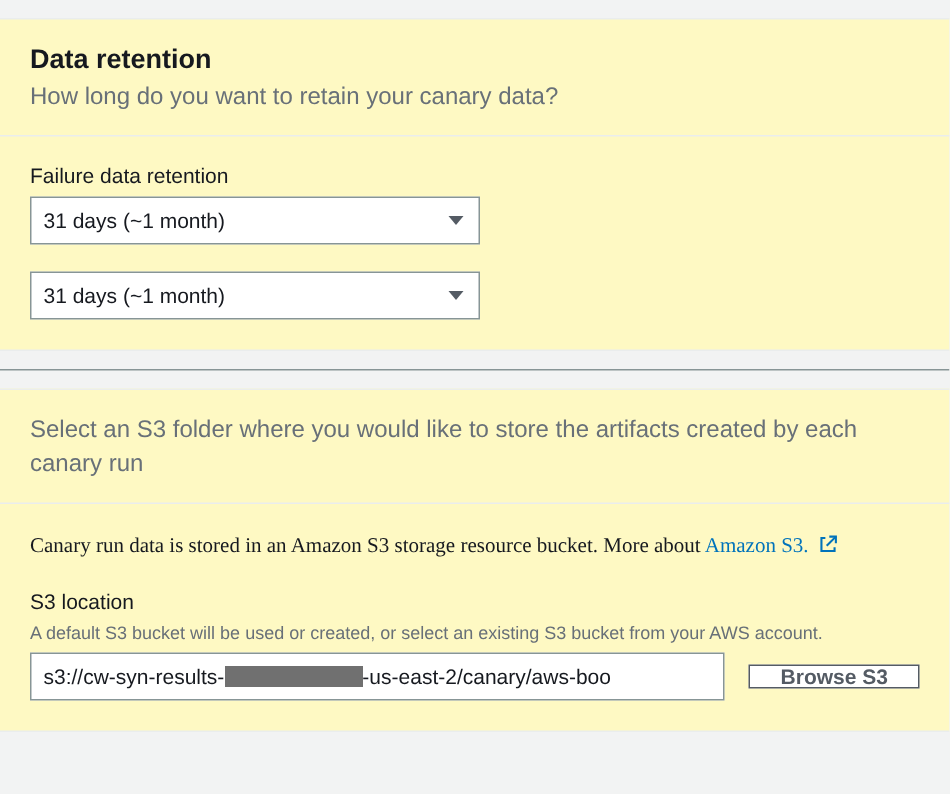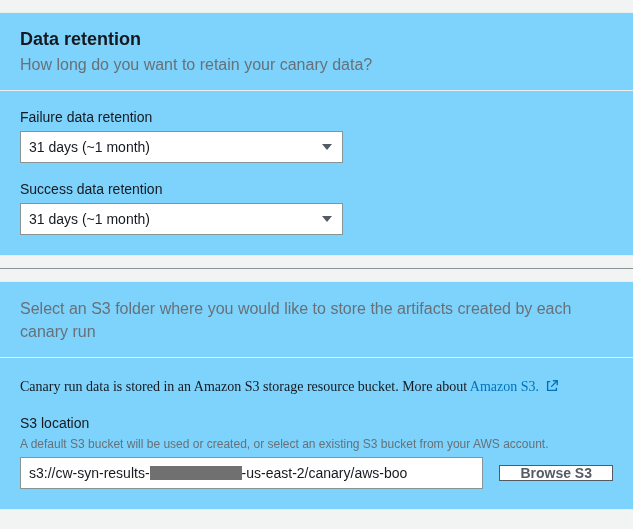--- a/index.html
+++ b/index.html
@@ -3,21 +3,21 @@
   <meta charset="utf-8">
   <style>
     * { margin: 0; padding: 0; box-sizing: border-box; }
     body {
       font-family: "Amazon Ember", "Helvetica Neue", Arial, sans-serif;
       width: 633px;
       background: #f2f3f3;
       color: #16191f;
     }
     .panel {
-      background: #7dd3fc;
+      background: #fef9c3;
       border-top: 1px solid #eaeded;
       border-bottom: 1px solid #eaeded;
     }
     .panel-header {
       padding: 16px 20px 14px 20px;
       border-bottom: 1px solid #eaeded;
     }
     .panel-title {
       font-size: 18px;
       font-weight: 700;
@@ -43,21 +43,21 @@
       display: block;
     }
     .field-hint {
       font-size: 12px;
       color: #687078;
       margin-bottom: 6px;
       margin-top: 2px;
     }
     .select {
       position: relative;
-      width: 323px;
+      width: 300px;
       height: 32px;
       border: 1px solid #879596;
       background: #ffffff;
       display: flex;
       align-items: center;
       padding: 0 32px 0 8px;
       cursor: pointer;
     }
     .select-value {
       font-size: 14px;
@@ -148,21 +148,20 @@
   </div>
   <div class="panel-body">
     <div class="field">
       <div class="field-label">Failure data retention</div>
       <div class="select">
         <span class="select-value">31 days (~1 month)</span>
         <span class="select-caret"></span>
       </div>
     </div>
     <div class="field">
-      <div class="field-label">Success data retention</div>
       <div class="select">
         <span class="select-value">31 days (~1 month)</span>
         <span class="select-caret"></span>
       </div>
     </div>
   </div>
 </div>
 
 <div class="gap"></div>
 <hr class="sep">

